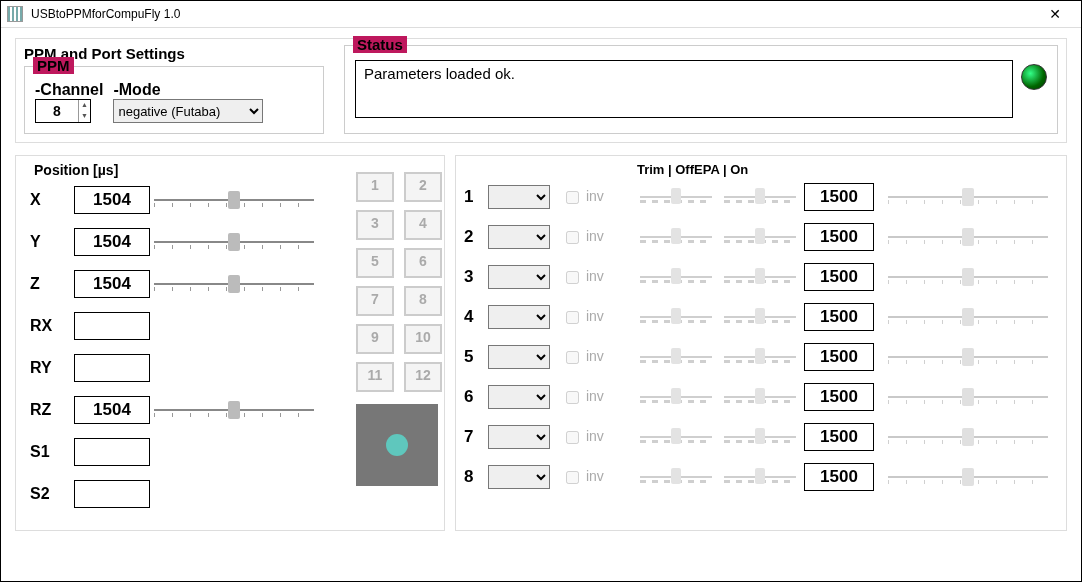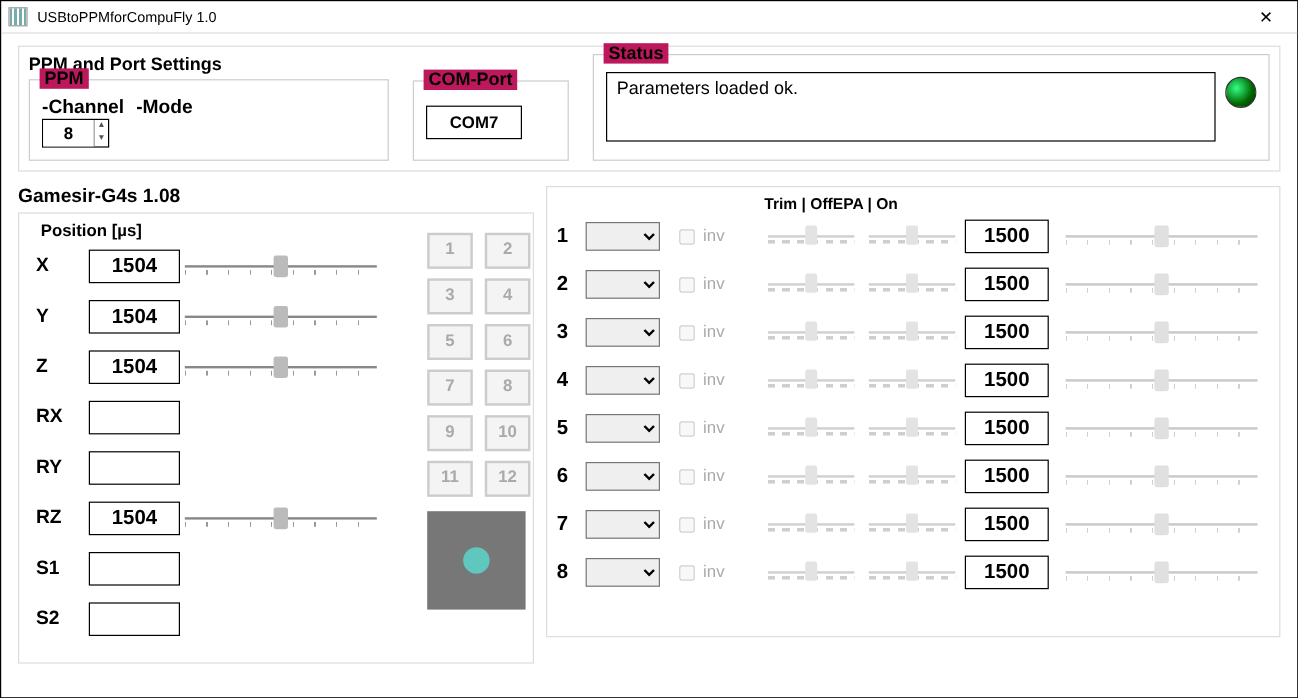--- a/index.html
+++ b/index.html
@@ -188,44 +188,42 @@
                 <div class="spin">
                   <input value="8" style="">
                   <div class="arrows">
                     <div>▲</div>
                     <div>▼</div>
                   </div>
                 </div>
               </div>
               <div>
                 <div class="sub-label">-Mode</div>
+                <select class="mode">
+                  <option>negative (Futaba)</option>
+                </select>
               </div>
             </div>
           </div>
         </div>
       </div>
 
-      <div class="groupbox gb-com" style="margin-top:22px">
-        <div class="gb-title">COM-Port</div>
-        <button class="com-btn">COM7</button>
-      </div>
 
       <div class="groupbox gb-status" style="">
         <div class="gb-title">Status</div>
         <div class="status-box">
           <div class="status-text">Parameters loaded ok.</div>
           <div class="led"></div>
         </div>
       </div>
     </div>
     </div>
 
     <div class="row-main">
       <div class="left-col">
-        <div class="section-title">Gamesir-G4s 1.08</div>
         <div class="outer-box bg-parent" style="height:360px">
           <div class="pos-title">Position [µs]</div>
           <div class="pos-table" id="pos-table">
               <div class="lbl">X</div>
               <input class="val" value="1504" style="">
               <div class="slider">
                 <div class="track"></div>
                 <div class="ticks"></div>
                 <div class="thumb"></div>
               </div>

